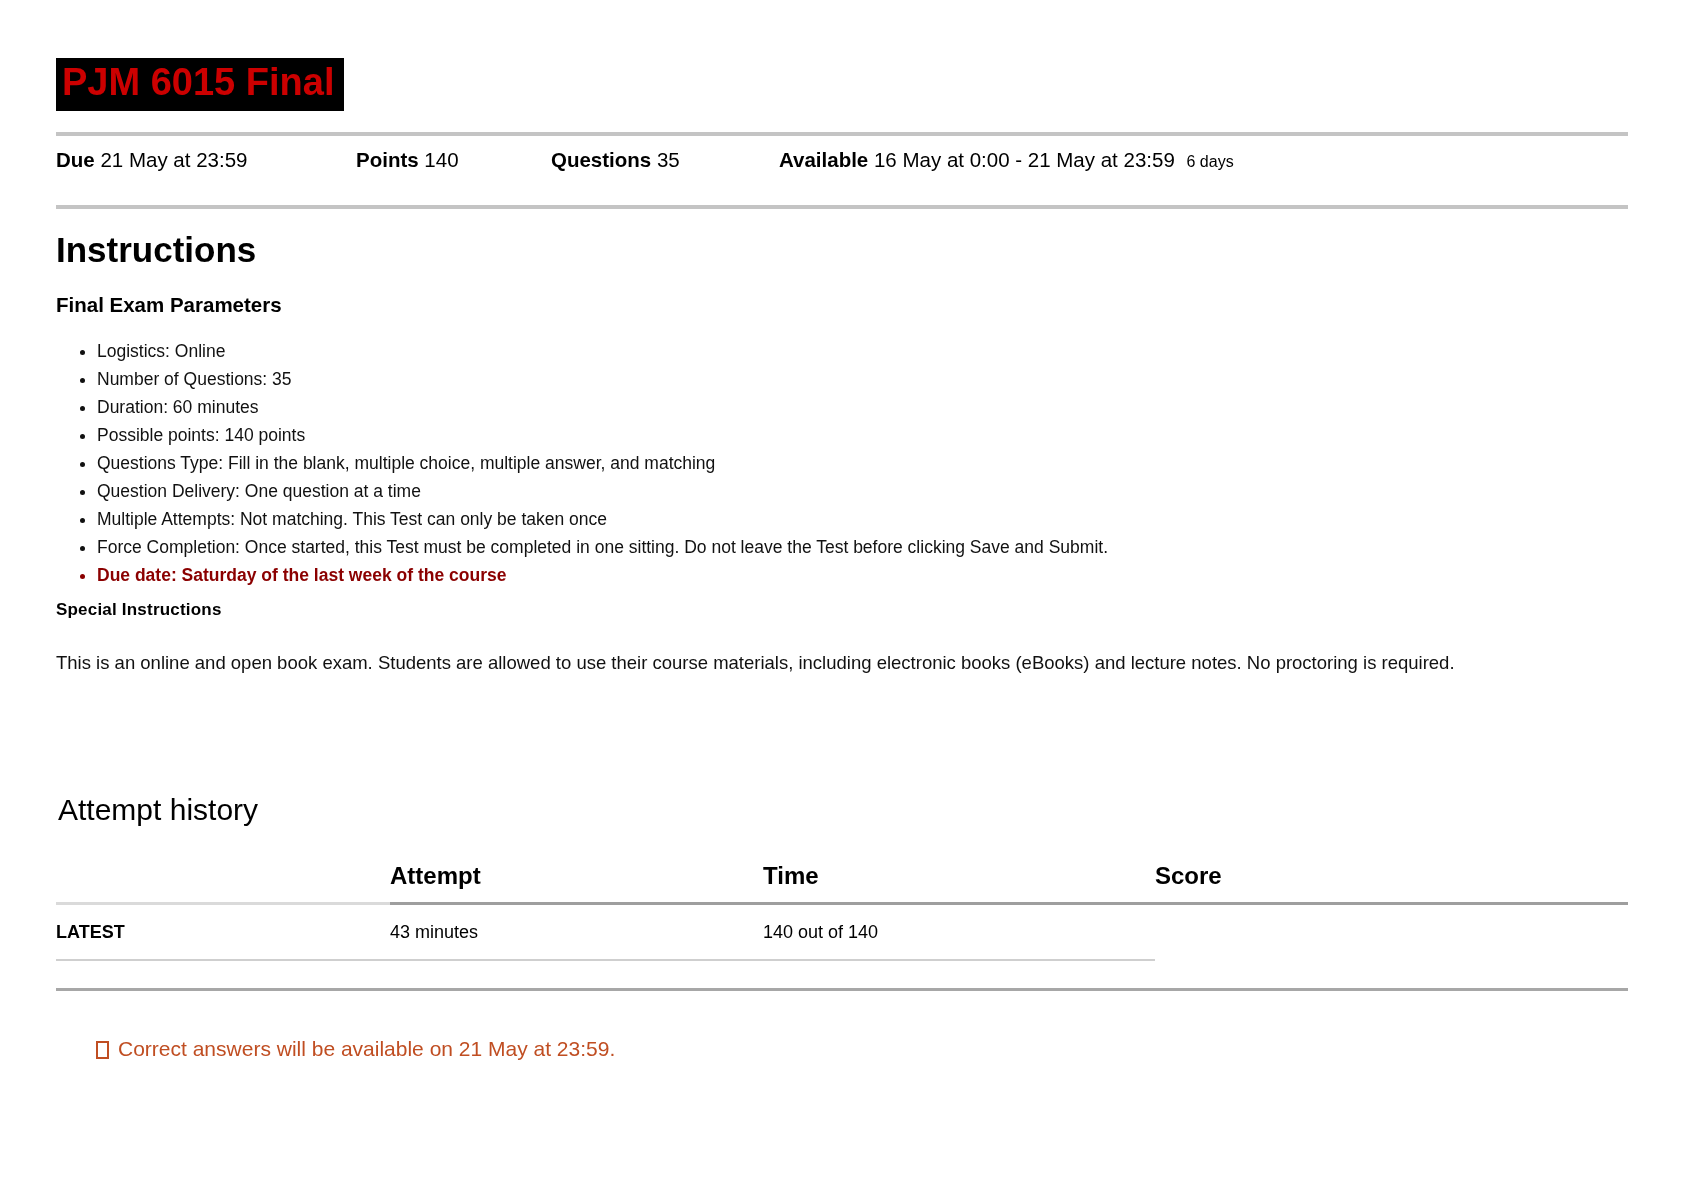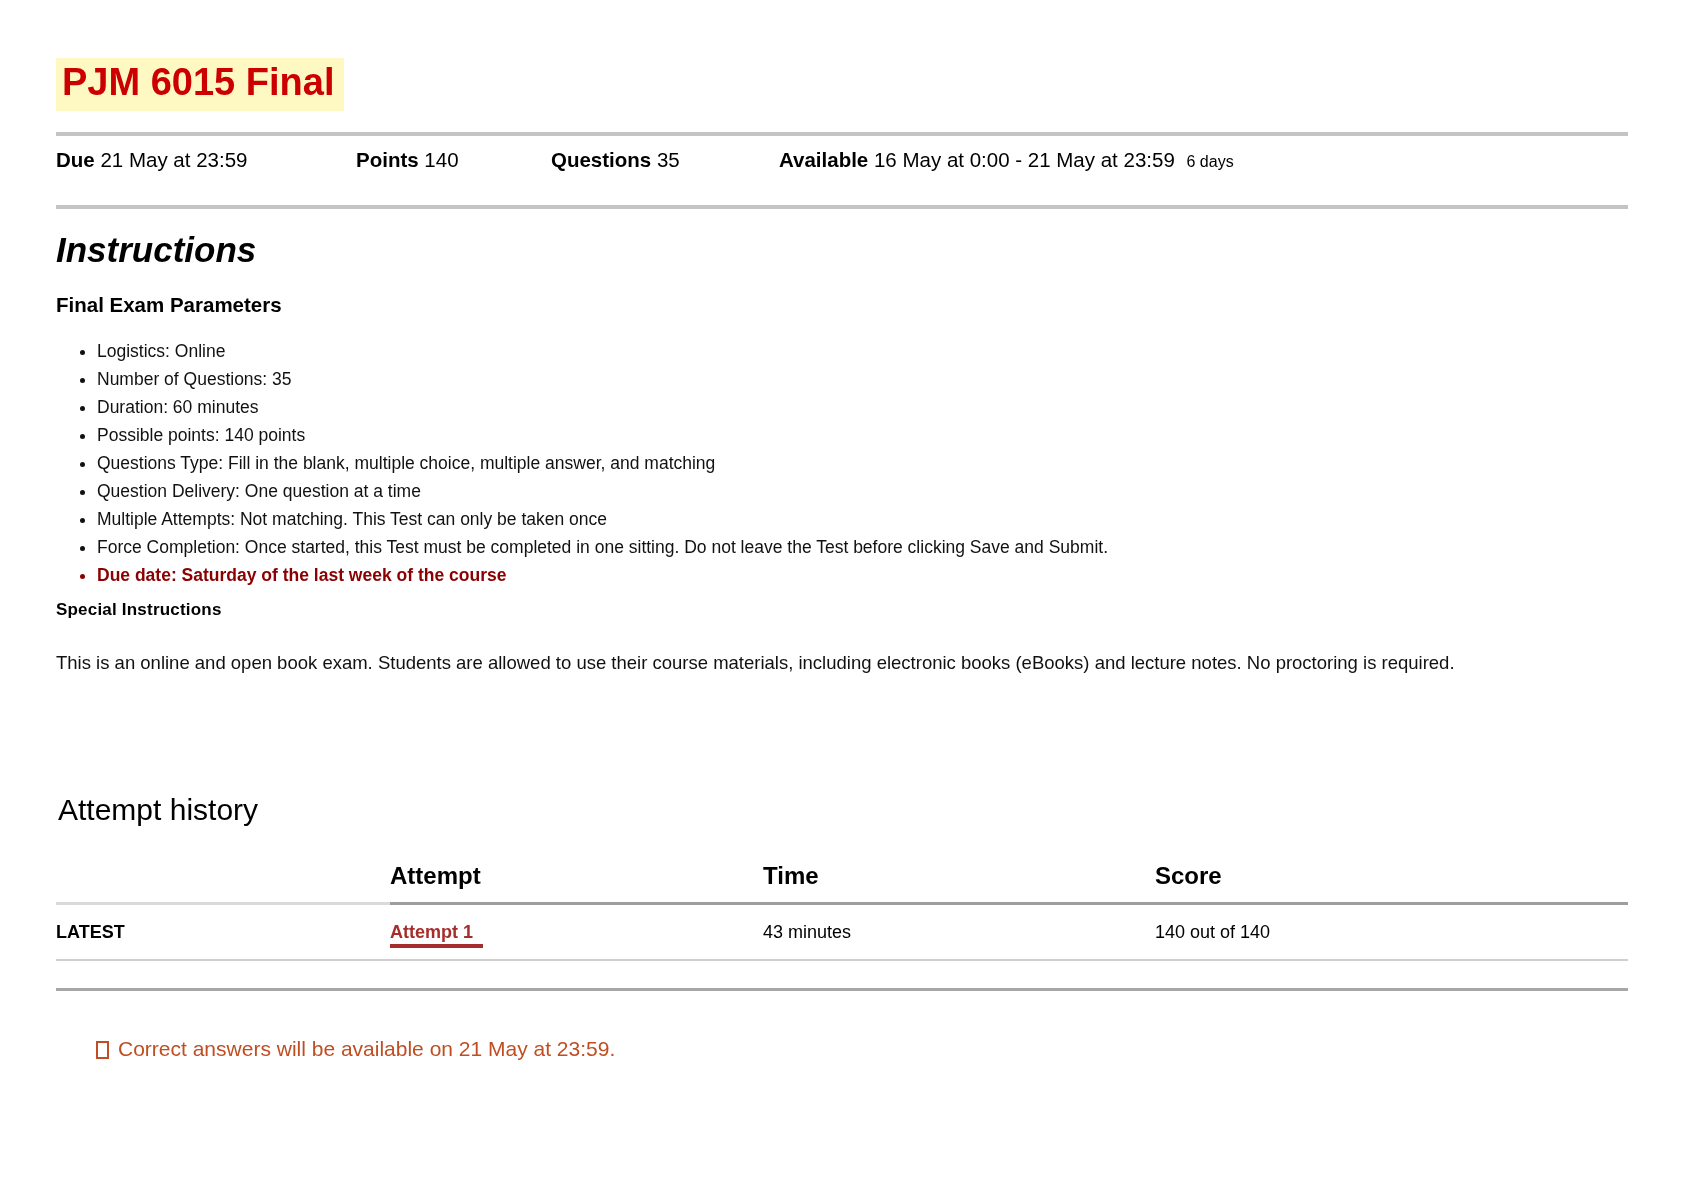--- a/index.html
+++ b/index.html
@@ -8,21 +8,21 @@
     width: 1684px; height: 1190px; overflow: hidden;
     font-family: "Liberation Sans", sans-serif;
     color: #000;
   }
   .page { padding: 58px 56px 0 56px; width: 1684px; }
 
   
   .quiz-title {
     display: inline-block;
     font-size: 38px; font-weight: bold; line-height: 1.1;
-    color: #cc0000; background: #fef9c3;
+    color: #cc0000; background: #000000;
     padding: 4px 10px 7px 6px; margin: 0;
   }
 
   .rule {
     border: none; height: 4px; background: #c4c4c4;
     margin: 0; width: 1572px;
   }
   .rule-1 { margin-top: 21px; }
   .rule-2 { margin-top: 33px; }
 
@@ -31,21 +31,21 @@
   .meta-row1 { display: flex; align-items: flex-end; }
   .meta-item { white-space: nowrap; }
   .m-due       { width: 300px; }
   .m-points    { width: 195px; }
   .m-questions { width: 228px; }
   .meta b { font-weight: bold; }
   .meta .small-note { font-size: 16px; margin-left: 6px; }
   .meta-row2 { margin-top: 13px; }
 
   
-  .instructions-h { font-size: 35px; font-weight: bold; margin: 21px 0 0 0; font-style: italic; }
+  .instructions-h { font-size: 35px; font-weight: bold; margin: 21px 0 0 0; }
   .params-h { font-size: 20.5px; font-weight: bold; margin: 23px 0 0 0; }
   ul.params {
     margin: 25px 0 0 0; padding-left: 41px;
     font-size: 17.5px; color: #111;
   }
   ul.params li { margin-bottom: 9px; line-height: 19px; }
   ul.params li.em { color: #8b0000; font-weight: bold; }
   .special-h { font-size: 17px; font-weight: bold; margin: 15px 0 0 0; letter-spacing: 0.2px; }
   .special-p { font-size: 18.5px; margin: 31px 0 0 0; line-height: 1.3; color: #111; }
 
@@ -133,23 +133,20 @@
 
   <h2 class="attempt-h">Attempt history</h2>
 
   <div class="attempt-table">
     <div class="hcell first"></div>
     <div class="hcell">Attempt</div>
     <div class="hcell">Time</div>
     <div class="hcell">Score</div>
 
     <div class="cell row-label">LATEST</div>
-    <div class="cell">
-      <a class="attempt-link">Attempt 1</a>
-    </div>
     <div class="cell">43 minutes</div>
     <div class="cell">140 out of 140</div>
   </div>
 
   <hr class="rule rule-3">
 
   <div class="notice">
     <span class="tofu-box"></span>
     <span>Correct answers will be available on 21 May at 23:59.</span>
   </div>

